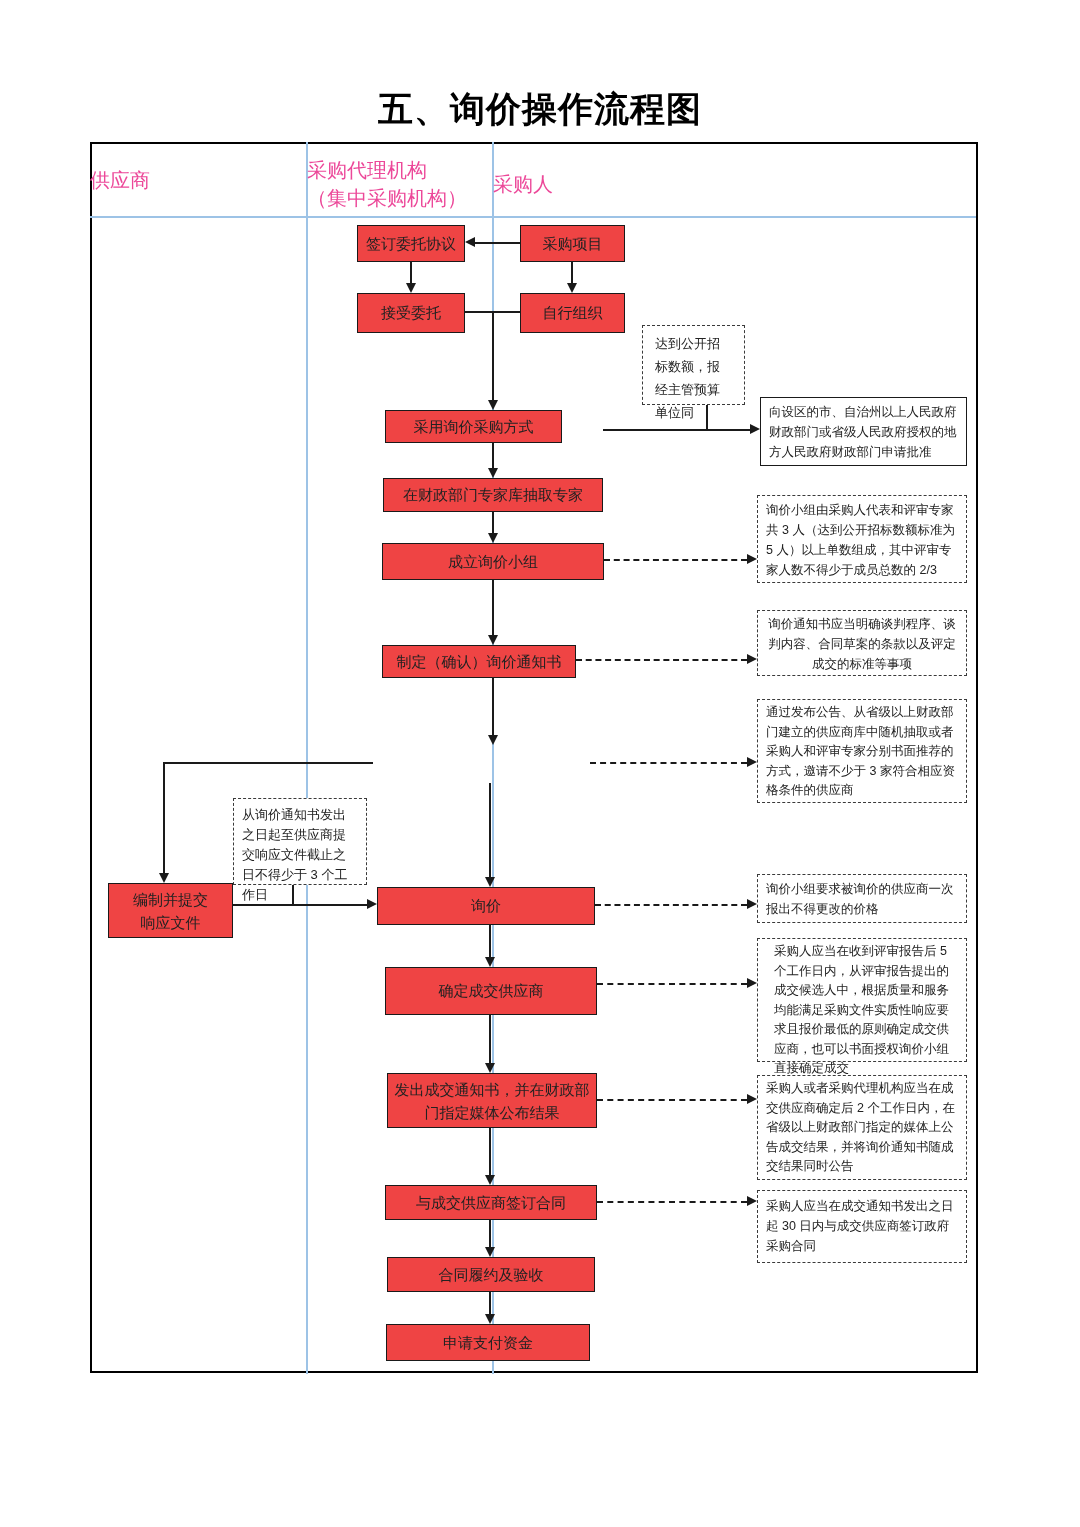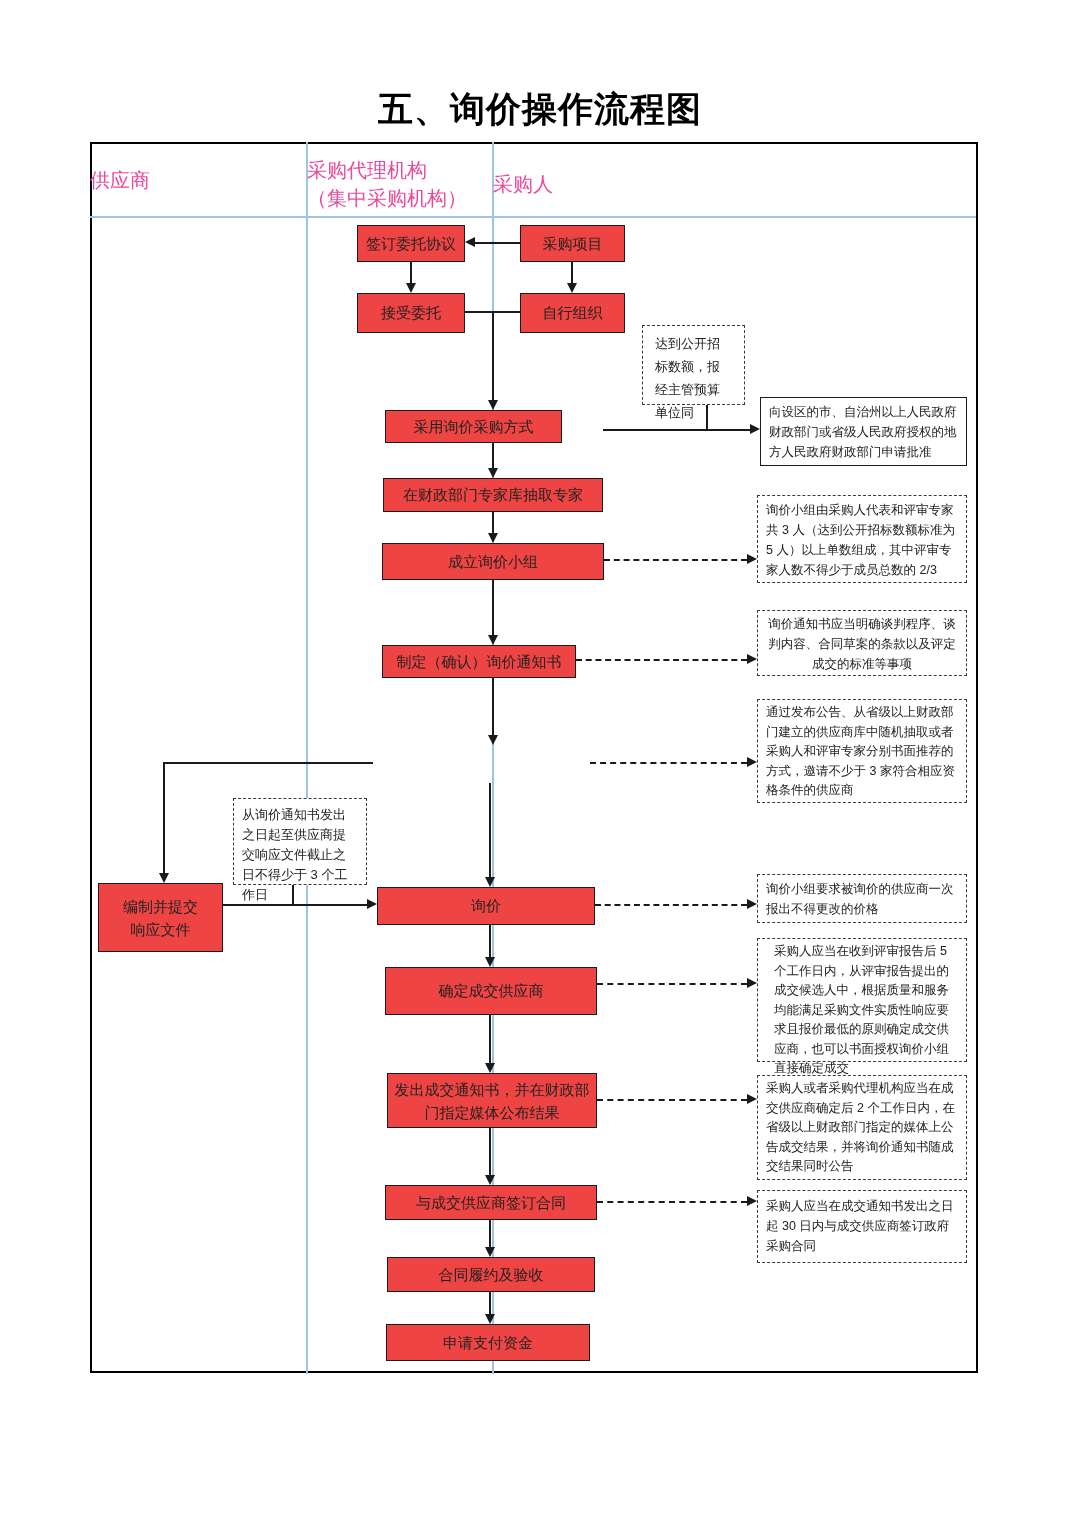--- a/index.html
+++ b/index.html
@@ -53,21 +53,21 @@
   <div class="fbox" style="left:385px;top:410px;width:177px;height:33px;">采用询价采购方式</div>
   <div class="fbox" style="left:383px;top:478px;width:220px;height:34px;">在财政部门专家库抽取专家</div>
   <div class="fbox" style="left:382px;top:543px;width:222px;height:37px;">成立询价小组</div>
   <div class="fbox" style="left:382px;top:645px;width:194px;height:33px;">制定（确认）询价通知书</div>
   <div class="fbox" style="left:377px;top:887px;width:218px;height:38px;">询价</div>
   <div class="fbox" style="left:385px;top:967px;width:212px;height:48px;">确定成交供应商</div>
   <div class="fbox" style="left:387px;top:1073px;width:210px;height:55px;line-height:23px;">发出成交通知书，并在财政部门指定媒体公布结果</div>
   <div class="fbox" style="left:385px;top:1185px;width:212px;height:35px;">与成交供应商签订合同</div>
   <div class="fbox" style="left:387px;top:1257px;width:208px;height:35px;">合同履约及验收</div>
   <div class="fbox" style="left:386px;top:1324px;width:204px;height:37px;">申请支付资金</div>
-  <div class="fbox" style="left:98px;top:883px;width:125px;height:69px;line-height:23px;">
+  <div class="fbox" style="left:108px;top:883px;width:125px;height:55px;line-height:23px;">
     <div>编制并提交</div>
     <div>响应文件</div>
   </div>
 
   <div class="note" style="left:642px;top:325px;width:103px;height:80px;font-size:13px;line-height:23px;padding:6px 12px;">达到公开招标数额，报经主管预算单位同</div>
   <div class="note note-solid" style="left:760px;top:397px;width:207px;height:69px;">向设区的市、自治州以上人民政府财政部门或省级人民政府授权的地方人民政府财政部门申请批准</div>
   <div class="note" style="left:757px;top:495px;width:210px;height:88px;">询价小组由采购人代表和评审专家共 3 人（达到公开招标数额标准为 5 人）以上单数组成，其中评审专家人数不得少于成员总数的 2/3</div>
   <div class="note" style="left:757px;top:610px;width:210px;height:66px;padding:3px 8px;text-align:center;">询价通知书应当明确谈判程序、谈判内容、合同草案的条款以及评定成交的标准等事项</div>
   <div class="note" style="left:757px;top:699px;width:210px;height:104px;padding:3px 8px;line-height:19.5px;">通过发布公告、从省级以上财政部门建立的供应商库中随机抽取或者采购人和评审专家分别书面推荐的方式，邀请不少于 3 家符合相应资格条件的供应商</div>
   <div class="note" style="left:233px;top:798px;width:134px;height:87px;font-size:13px;padding:6px 8px;">从询价通知书发出之日起至供应商提交响应文件截止之日不得少于 3 个工作日</div>

